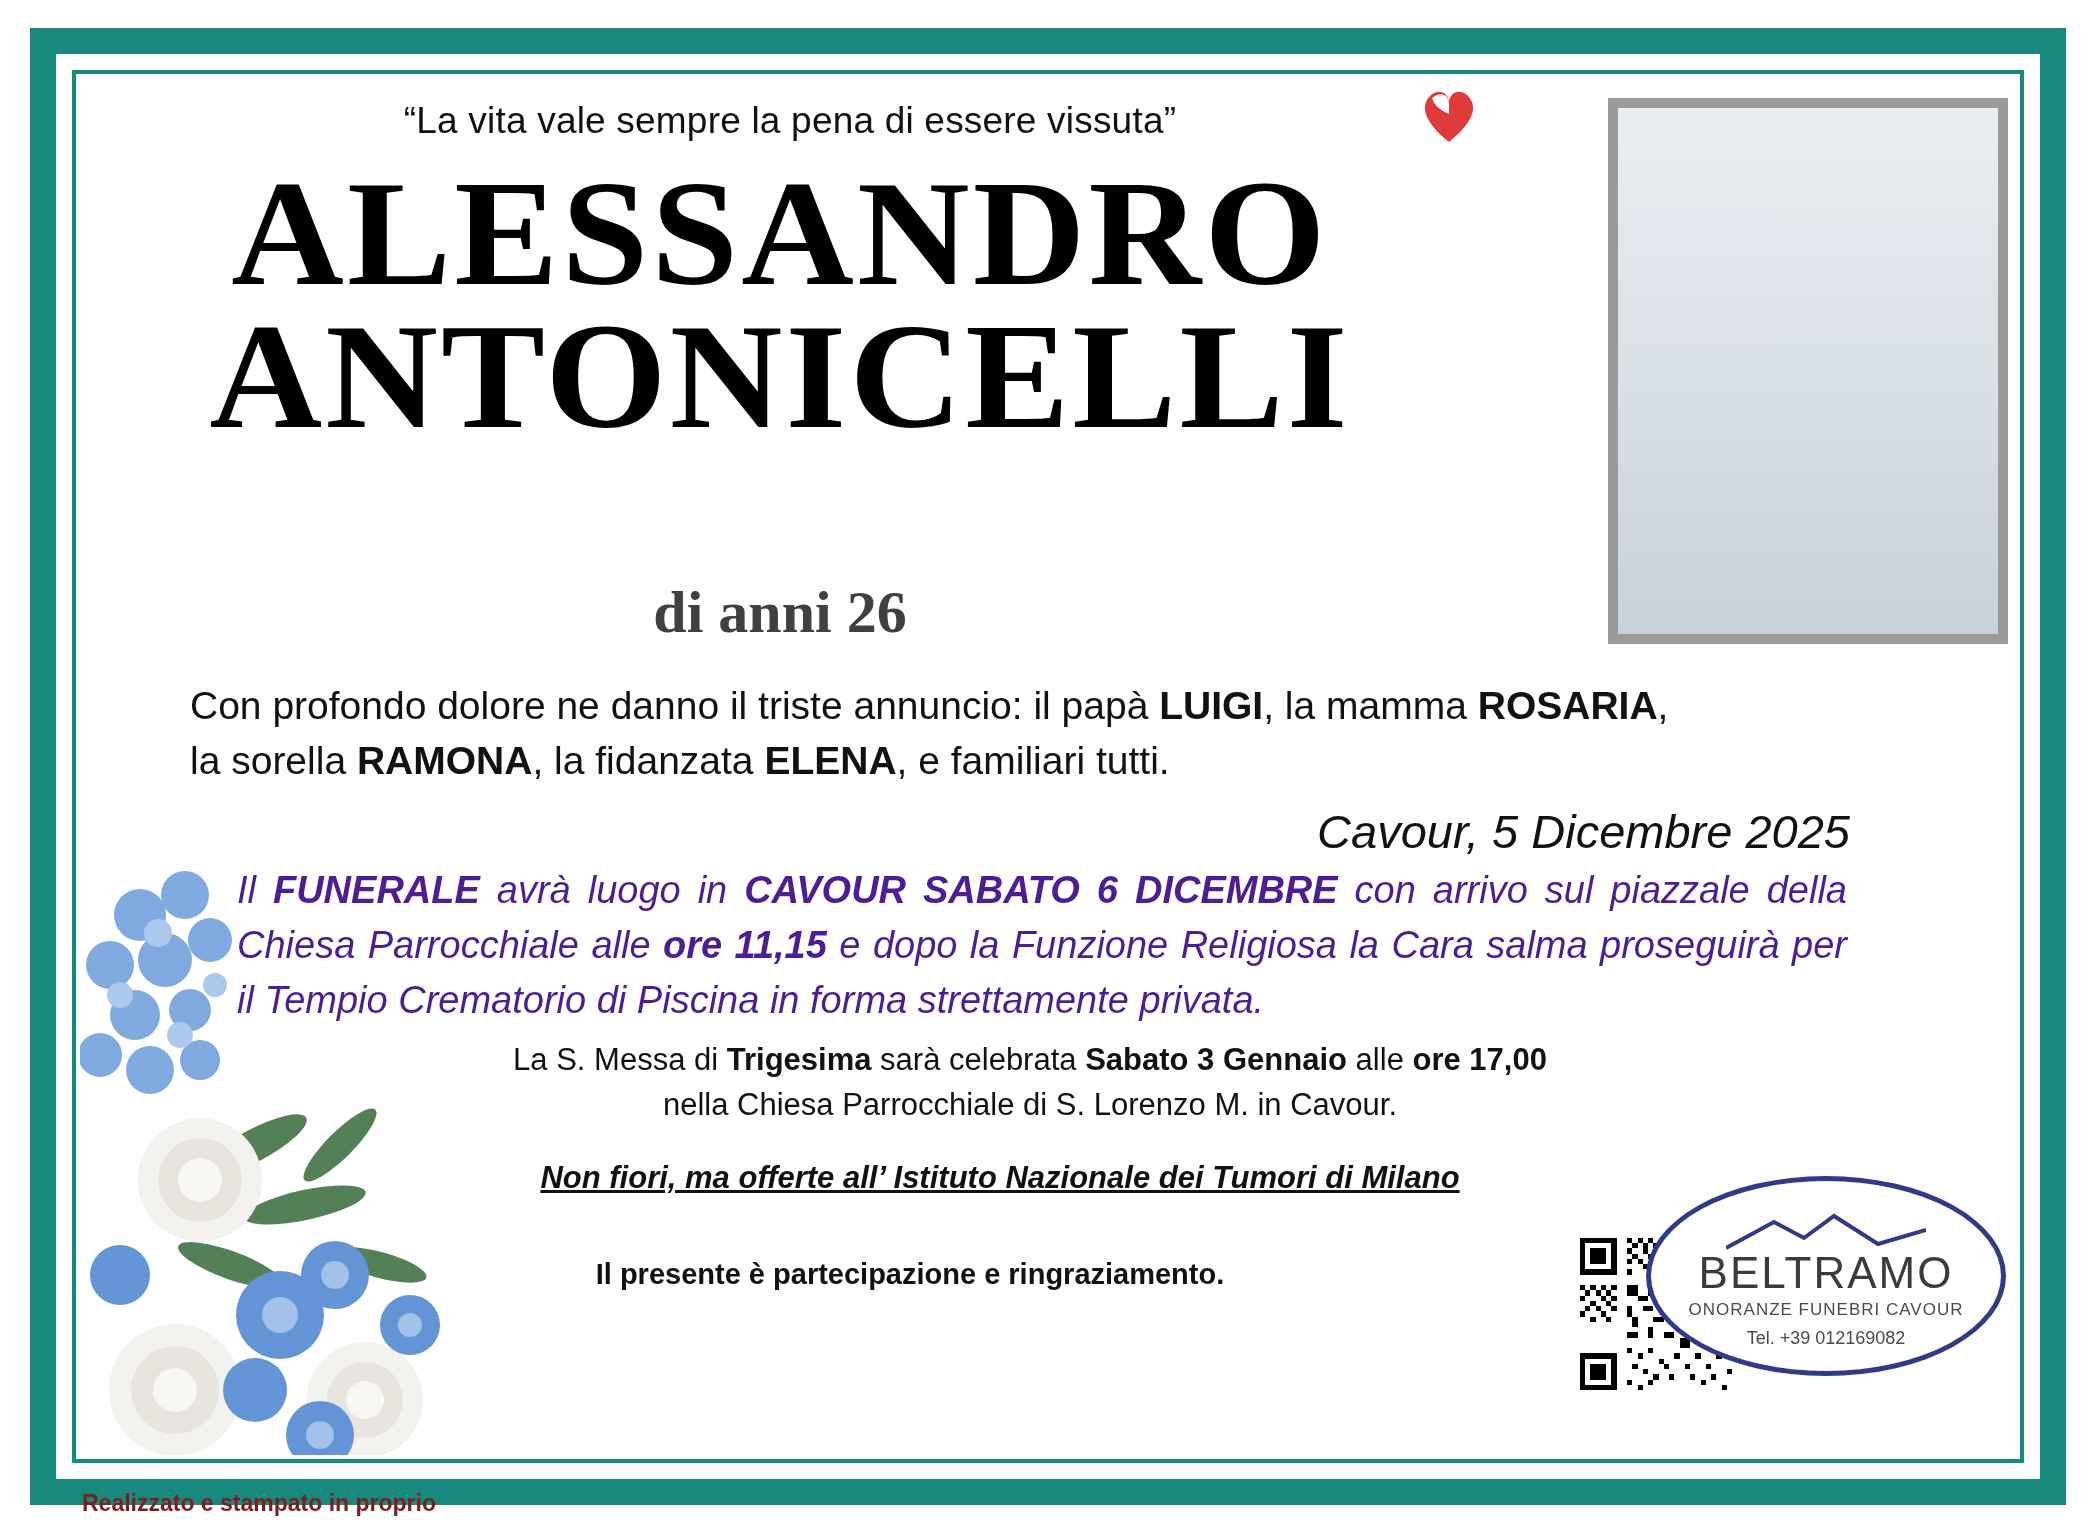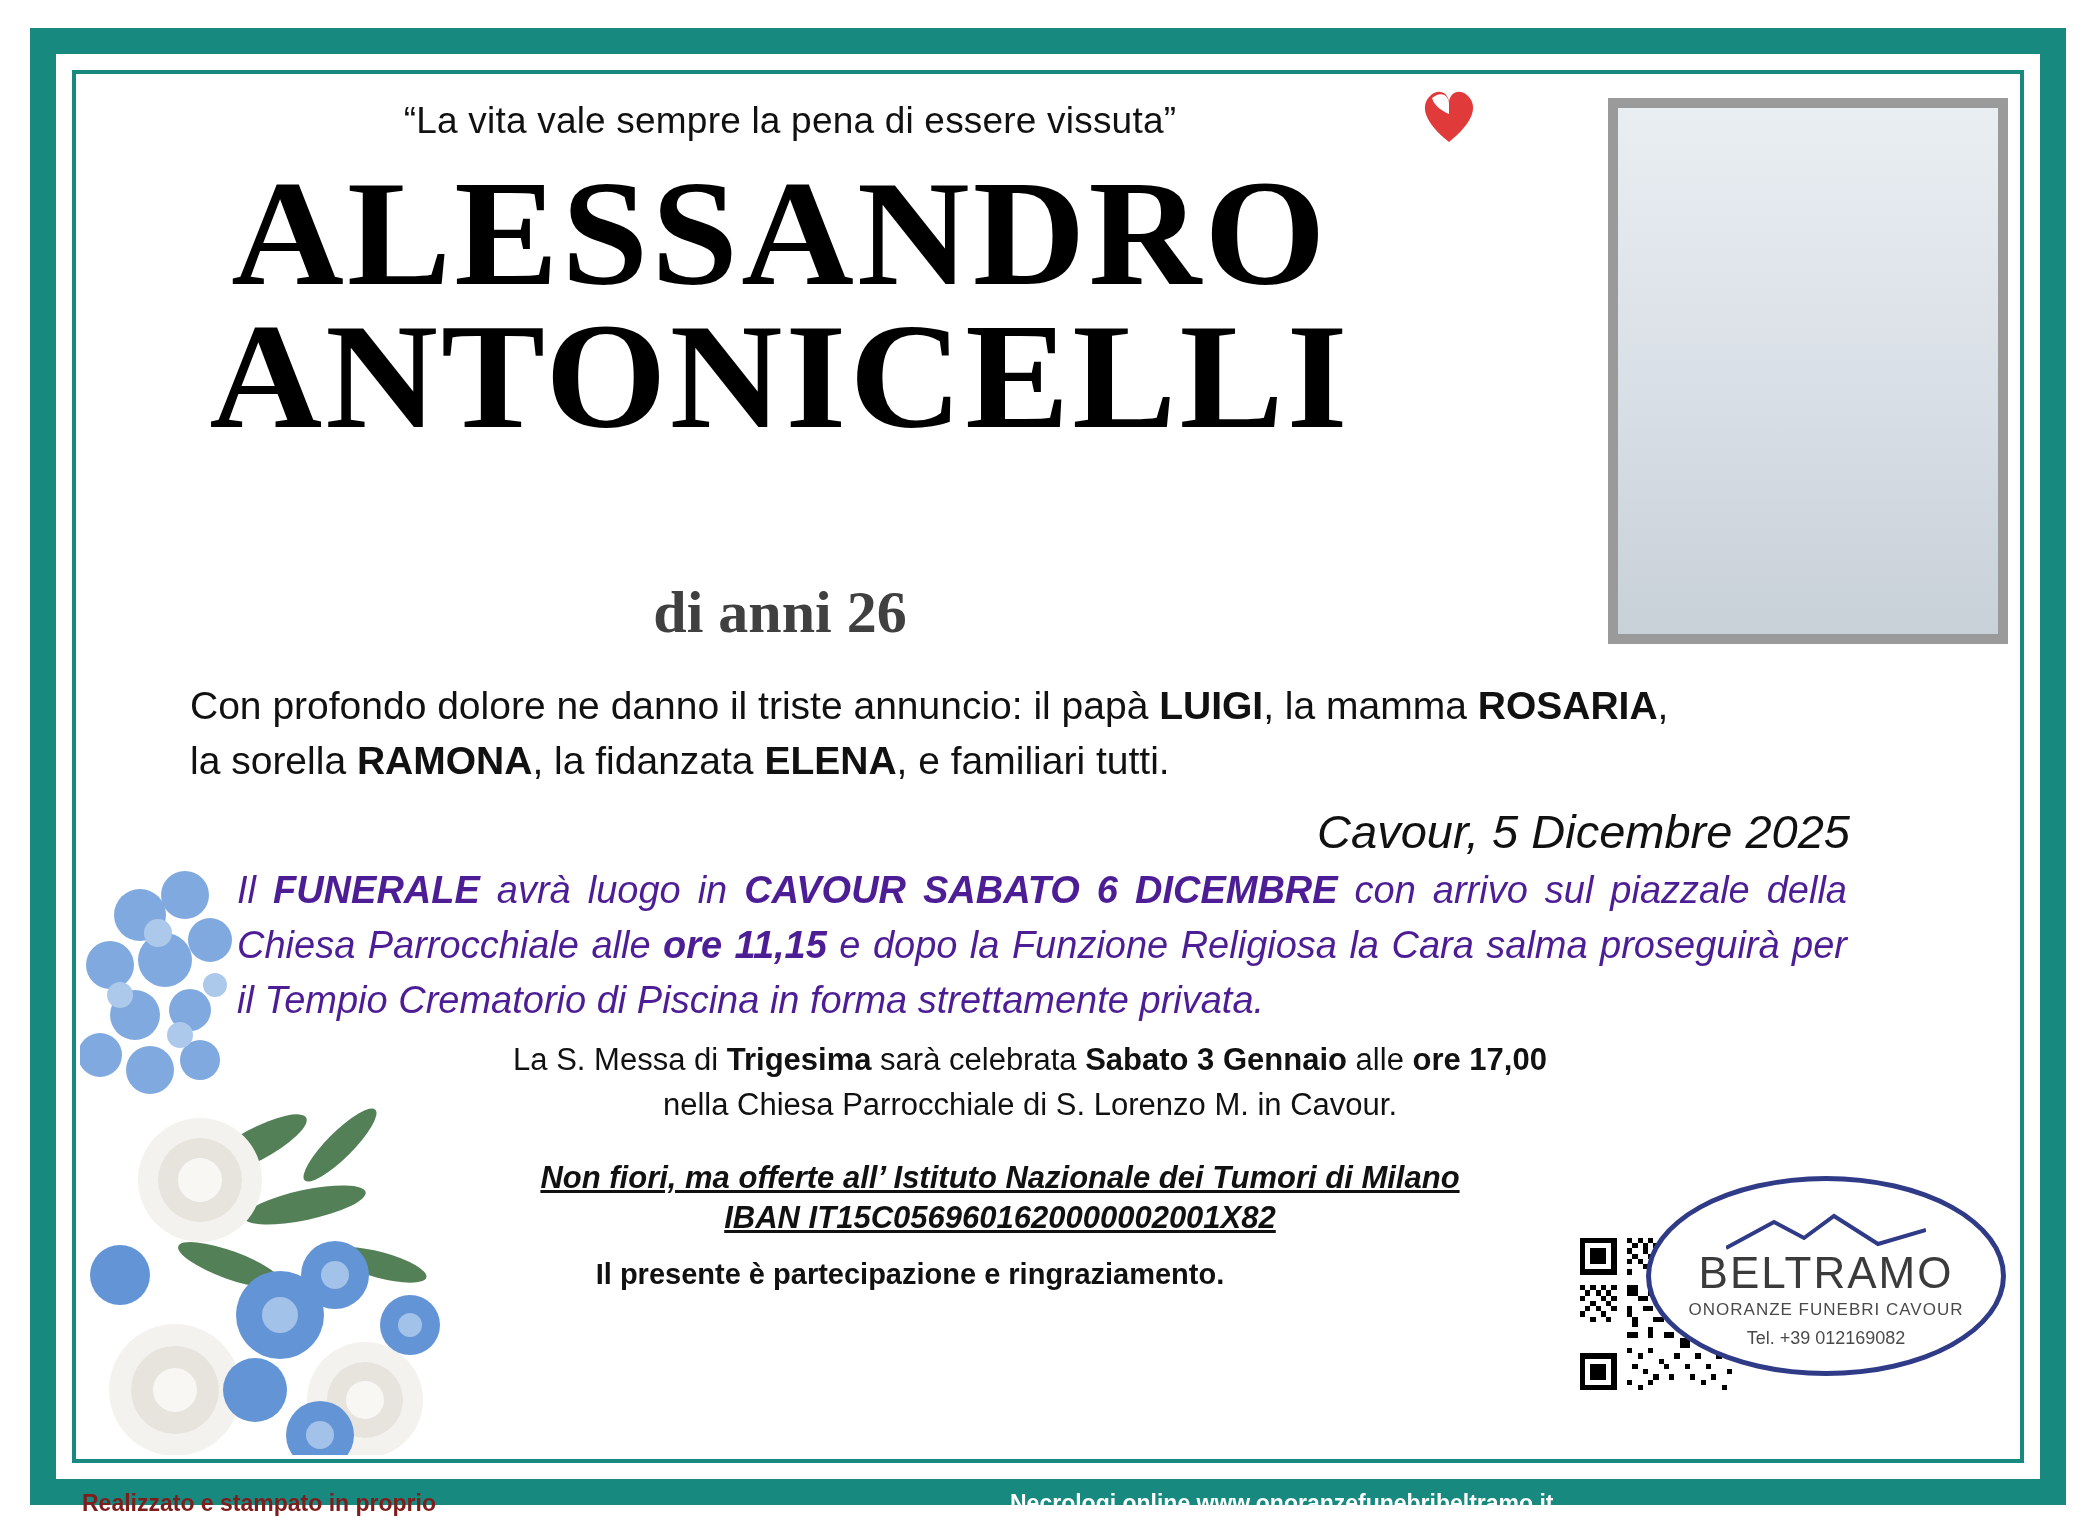--- a/index.html
+++ b/index.html
@@ -407,21 +407,20 @@
       <span>Il </span><b>FUNERALE</b><span> avrà luogo in </span><b>CAVOUR SABATO 6 DICEMBRE</b><span> con arrivo sul piazzale della Chiesa Parrocchiale alle </span><b>ore 11,15</b><span> e dopo la Funzione Religiosa la Cara salma proseguirà per il Tempio Crematorio di Piscina in forma strettamente privata.</span>
     </div>
 
     <div class="mass">
       <span>La S. Messa di </span><b>Trigesima</b><span> sarà celebrata </span><b>Sabato 3 Gennaio</b><span> alle </span><b>ore 17,00</b><br>
       <span>nella Chiesa Parrocchiale di S. Lorenzo M. in Cavour.</span>
     </div>
 
     <div class="offers">
       <div class="u">Non fiori, ma offerte all’ Istituto Nazionale dei Tumori di Milano</div>
-      <div class="u">IBAN IT15C0569601620000002001X82</div>
     </div>
 
     <div class="thanks">Il presente è partecipazione e ringraziamento.</div>
 
     <svg class="qr" viewBox="0 0 29 29" shape-rendering="crispEdges">
       <rect width="29" height="29" fill="#ffffff"></rect>
       <g fill="#000000">
         <rect x="0" y="0" width="7" height="1"></rect>
           <rect x="0" y="6" width="7" height="1"></rect>
         <rect x="0" y="0" width="1" height="7"></rect>
@@ -539,15 +538,14 @@
         <path d="M0 38 L48 12 L78 28 L108 6 L152 34 L200 20" fill="none" stroke="#2f3b87" stroke-width="4"></path>
       </svg>
       <div class="logo-name">BELTRAMO</div>
       <div class="logo-sub">ONORANZE FUNEBRI CAVOUR</div>
       <div class="logo-tel">Tel. +39 012169082</div>
     </div>
 
   </div>
 
   <div class="footer-left">Realizzato e stampato in proprio</div>
-  <div class="footer-right">Necrologi online www.onoranzefunebribeltramo.it</div>
 
 </div>
 
 </body></html>

